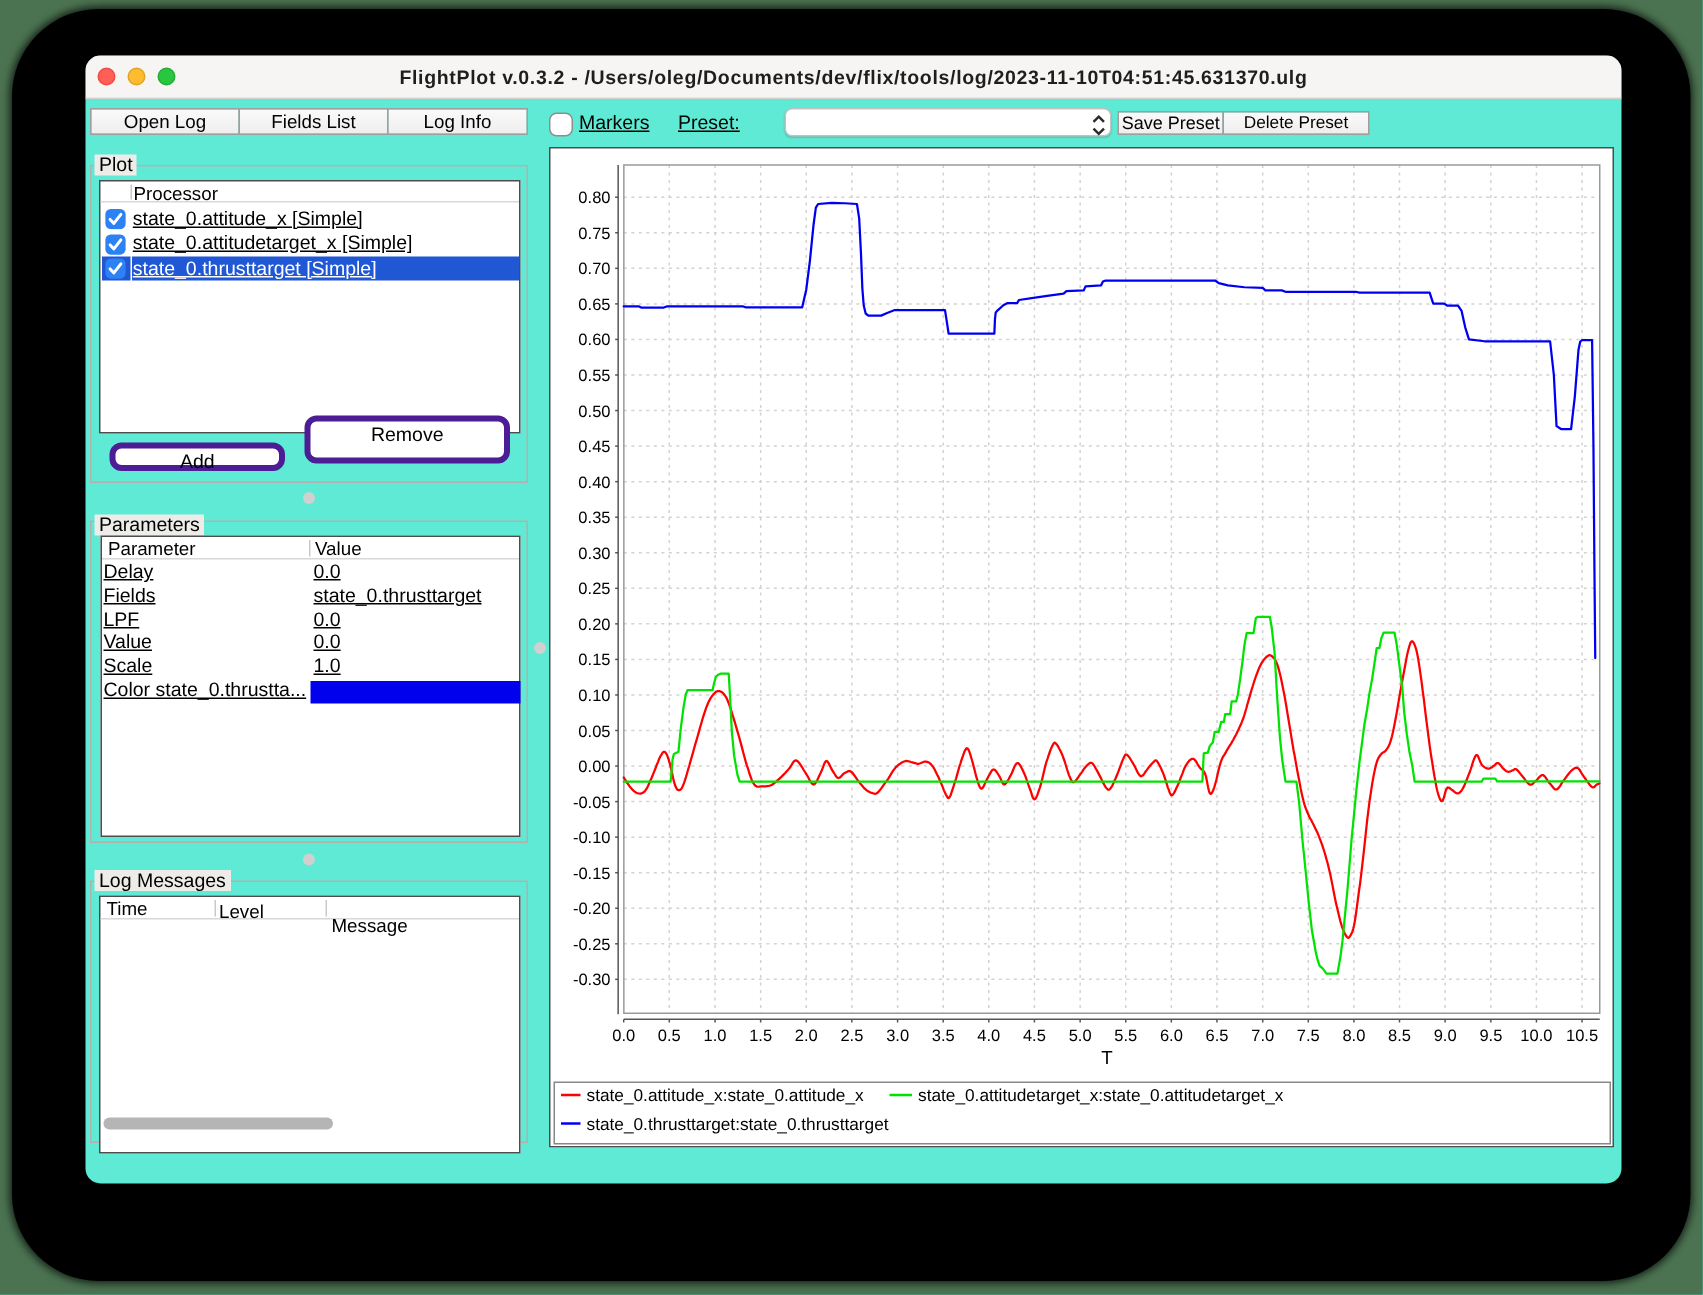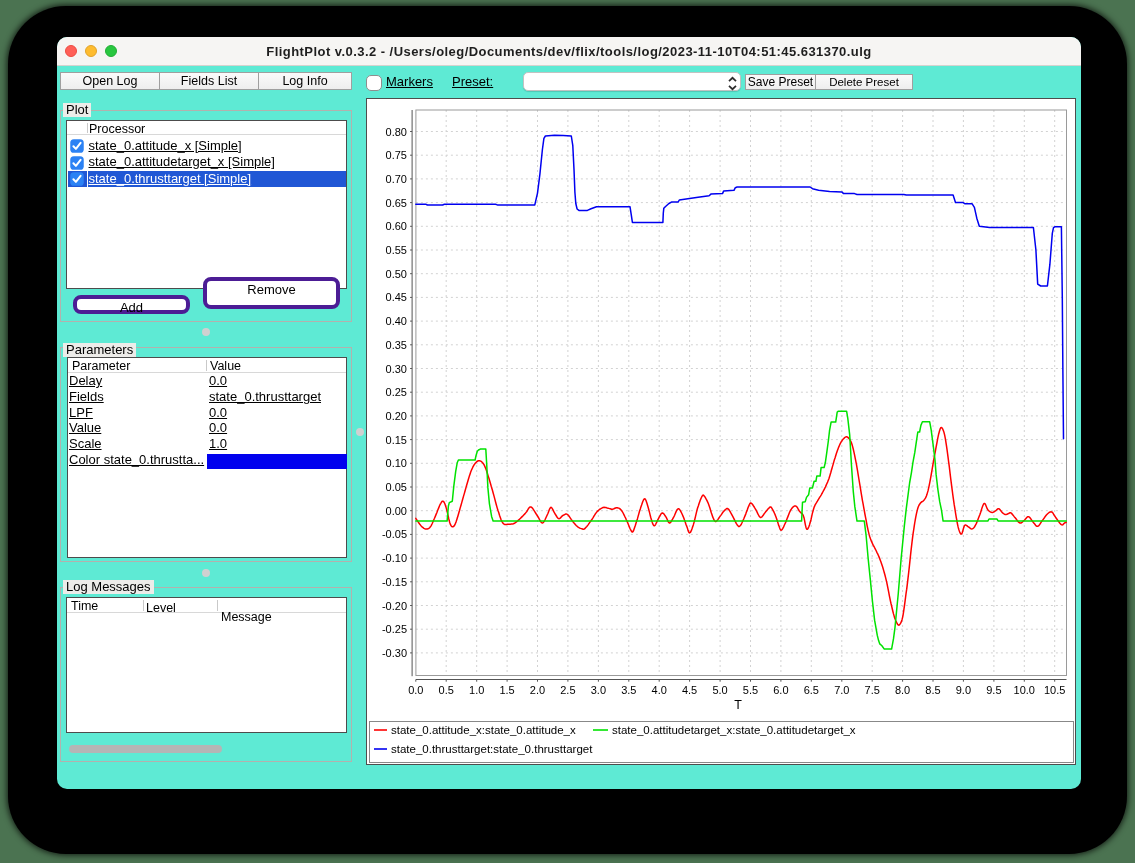--- a/index.html
+++ b/index.html
@@ -93,21 +93,21 @@
     <div class="abs cell" style="left:1px;top:78.1px;line-height:15.7px;">Scale</div>
       <div class="abs cell" style="left:141px;top:78.1px;line-height:15.7px;">1.0</div>
     <div class="abs cell" style="left:1px;top:93.8px;line-height:15.7px;">Color state_0.thrustta...</div>
     <div class="abs" style="left:138.5px;top:96.3px;width:140px;height:14.5px;background:#0101ee;"></div>
   </div>
   <div class="abs dot" style="left:144.5px;top:532px;"></div>
   <div class="abs dot" style="left:299px;top:390.5px;"></div>
 
   <div class="abs grp" style="left:3px;top:550px;width:292px;height:175px;"></div>
   <div class="abs grplabel" style="left:6px;top:543px;">Log Messages</div>
-  <div class="abs tbl" style="left:9px;top:560px;width:281px;height:136px;padding-left:16px;">
+  <div class="abs tbl" style="left:9px;top:560px;width:281px;height:172px;padding-left:16px;">
     <div class="abs" style="left:0;top:0;width:279px;height:15px;border-bottom:1px solid #d8d8d8;"></div>
     <div class="abs" style="left:75.5px;top:2px;width:1px;height:11px;background:#c9c9c9;"></div>
     <div class="abs" style="left:150px;top:2px;width:1px;height:11px;background:#c9c9c9;"></div>
     <div class="abs hdr" style="left:4px;top:1px;">Time</div>
     <div class="abs hdr" style="left:79px;top:3px;">Level</div>
     <div class="abs hdr" style="left:154px;top:12px;">Message</div>
     <div class="abs" style="left:2px;top:147px;width:153px;height:8px;background:#b5b5b5;border-radius:4px;"></div>
   </div>
 
   <svg width="710" height="667" viewBox="0 0 710 667" style="position:absolute;left:309px;top:61px;">

